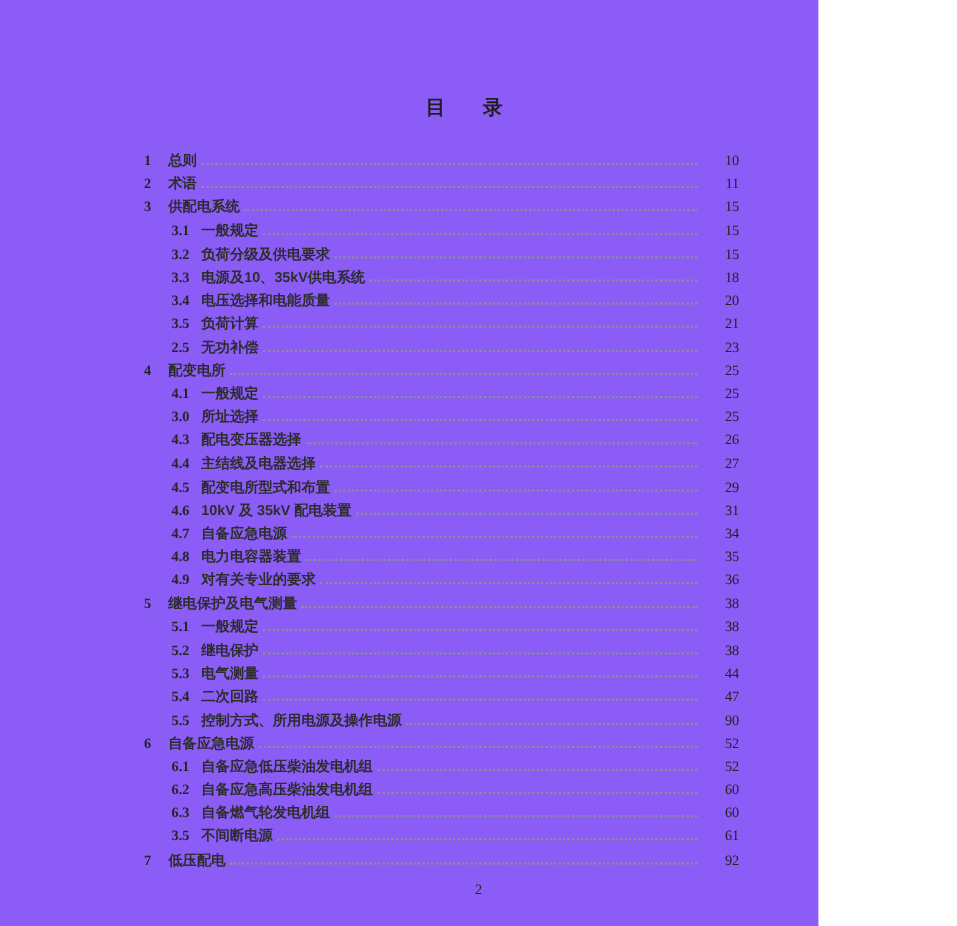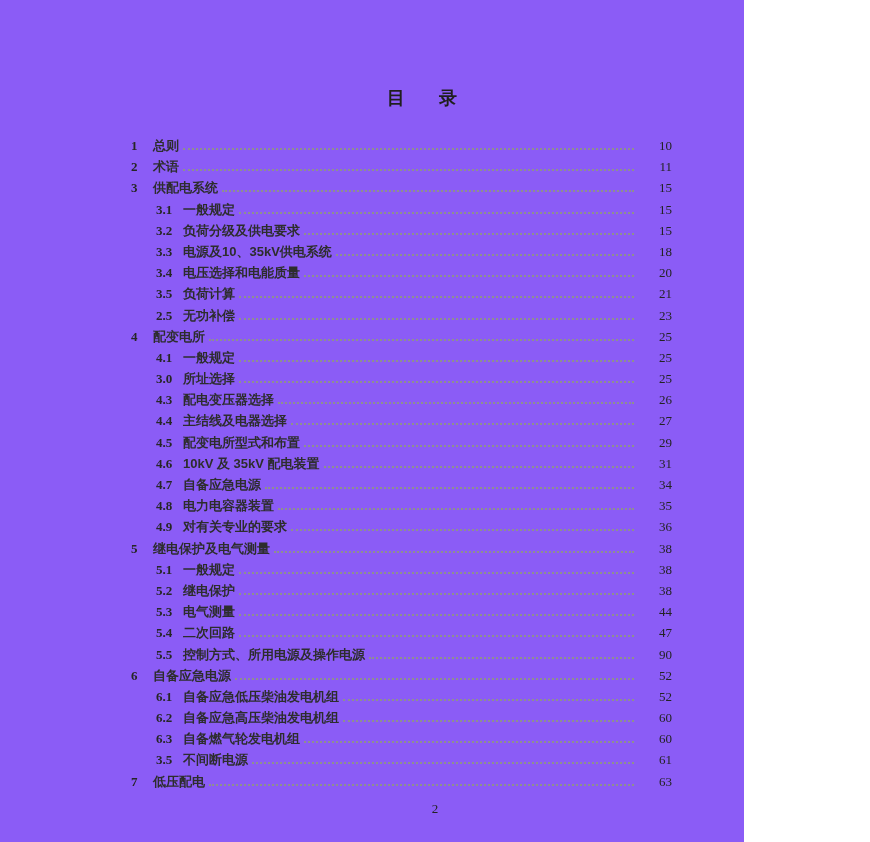--- a/index.html
+++ b/index.html
@@ -270,19 +270,19 @@
       <div class="row l2">
       <span class="num">3.5</span>
       <span class="entry-title">不间断电源</span>
       <span class="leader"></span>
       <span class="pagenum">61</span>
     </div>
       <div class="row">
       <span class="num">7</span>
       <span class="entry-title">低压配电</span>
       <span class="leader"></span>
-      <span class="pagenum">63</span>
+      <span class="pagenum">92</span>
     </div>
     </div>
 
   <div class="footer-pagenum">2</div>
 
 </div>
 
 </body></html>

